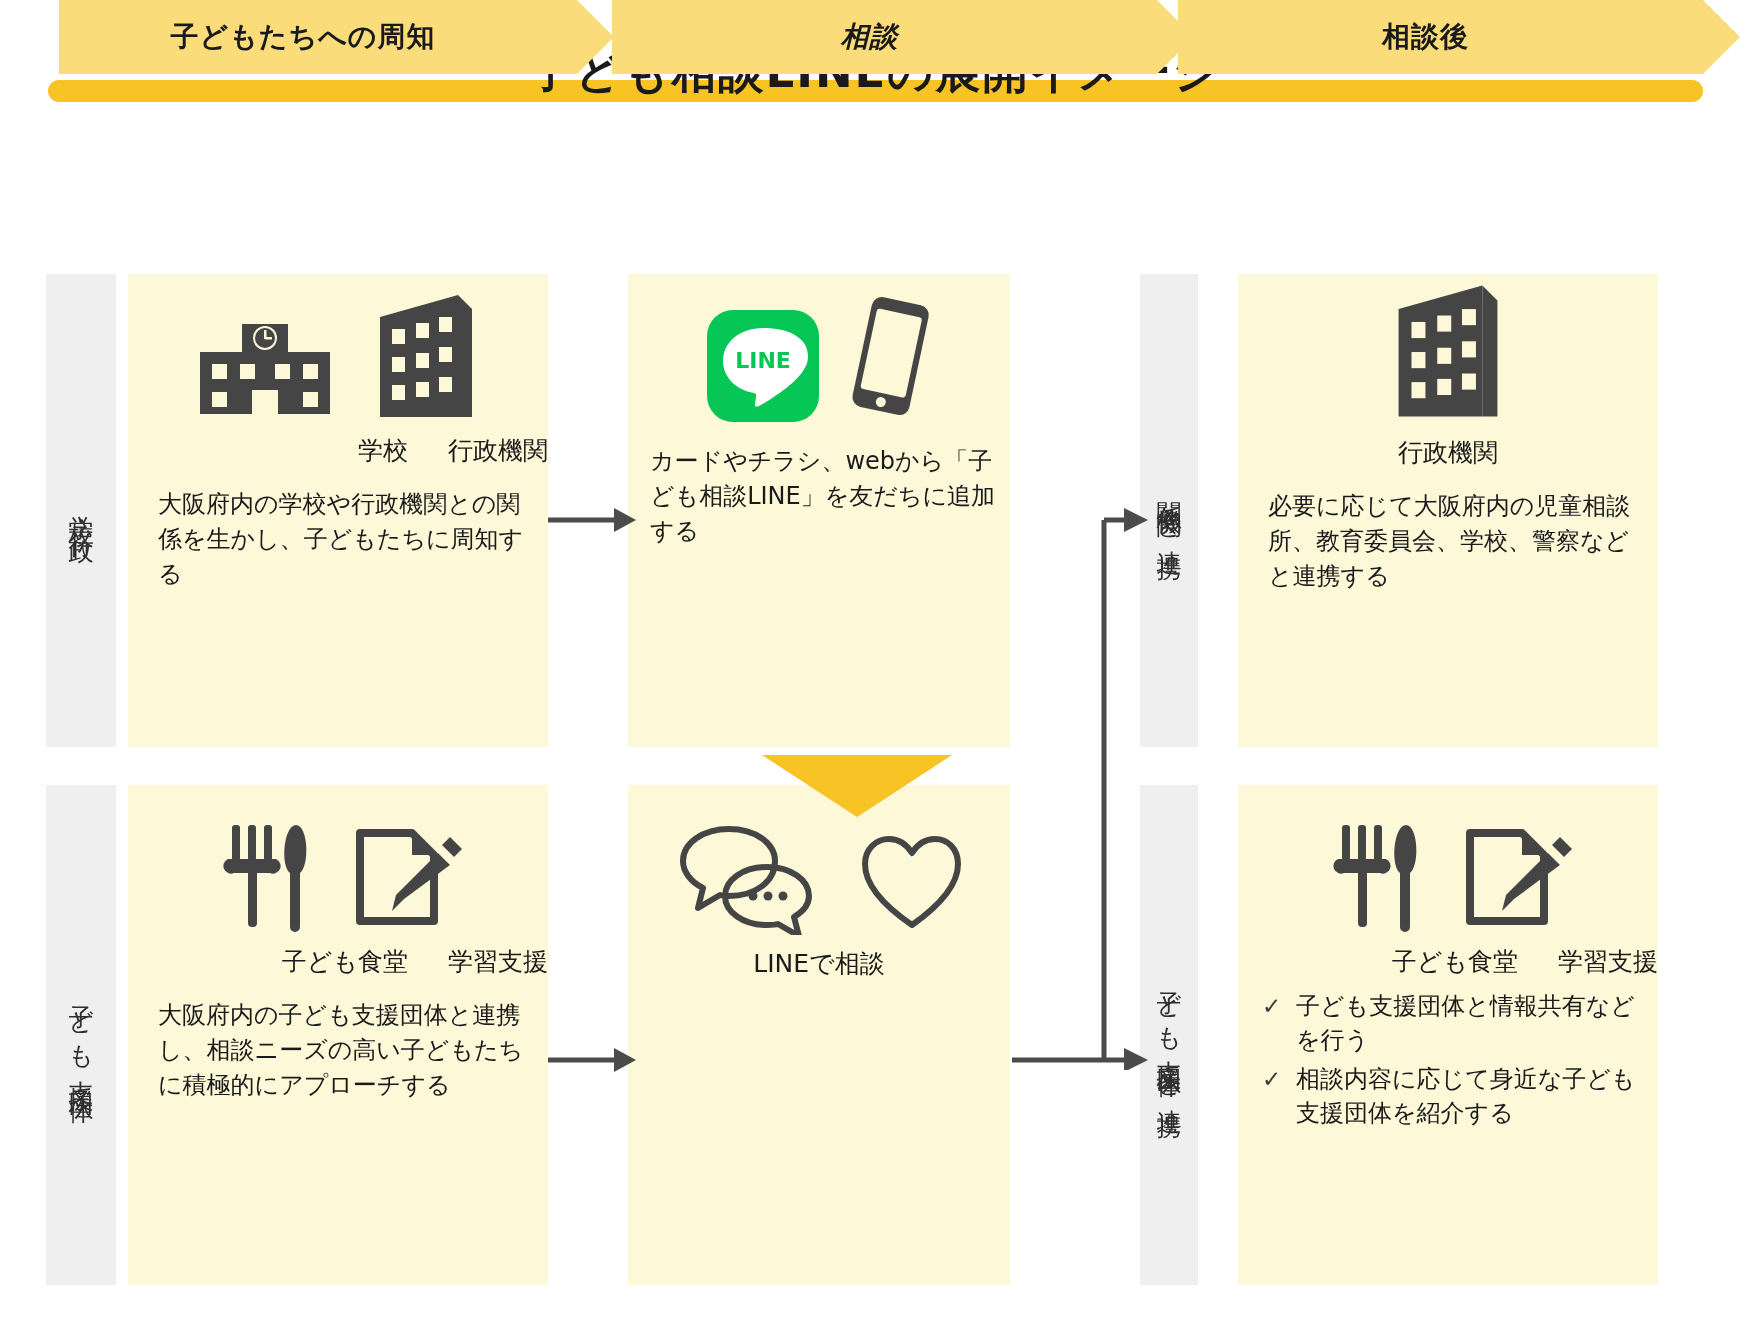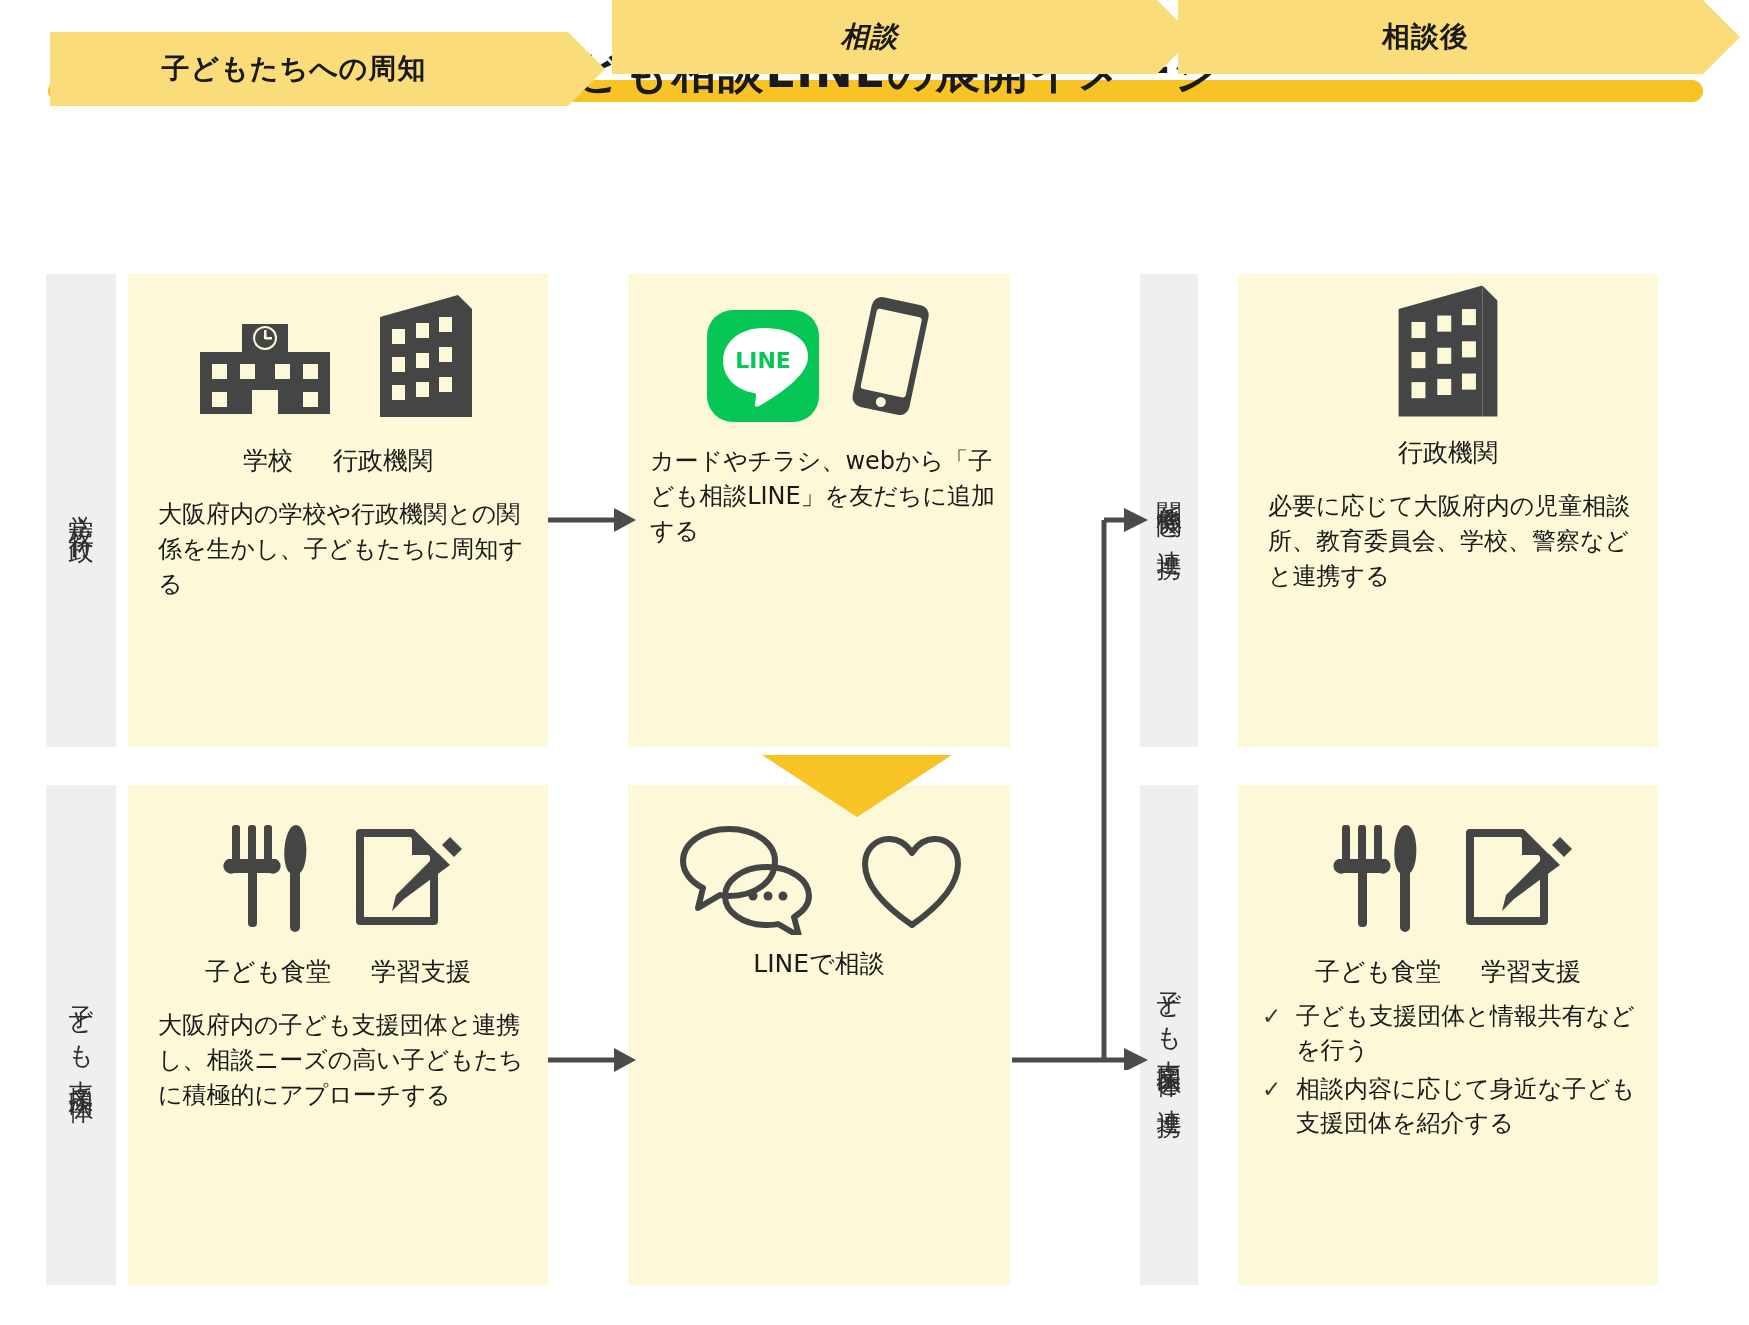--- a/index.html
+++ b/index.html
@@ -64,21 +64,21 @@
   .phase .arrow-head {
     position: absolute;
     right: -37px;
     top: 0;
     width: 0;
     height: 0;
     border-top: 37px solid transparent;
     border-bottom: 37px solid transparent;
     border-left: 37px solid #fadd7a;
   }
-  #phase-0 { left: 50px;   width: 518px; margin-top: 32px; }
+  #phase-0 { left: 59px;   width: 518px; }
   #phase-1 { left: 612px;  width: 545px; font-style: italic; }
   #phase-2 { left: 1178px; width: 525px; }
 
   
   .side-label {
     position: absolute;
     background: #efefef;
     display: flex;
     align-items: center;
     justify-content: center;
@@ -110,24 +110,24 @@
     display: flex;
     align-items: flex-end;
     justify-content: center;
     gap: 26px;
     padding-top: 26px;
     height: 150px;
     box-sizing: border-box;
   }
   .icon-caption-row {
     display: flex;
-    justify-content: center;
+    justify-content: flex-end;
     gap: 40px;
     font-size: 25px;
-    margin-top: 20px;
+    margin-top: 10px;
     color: #1a1a1a;
   }
   .icon-caption-single {
     text-align: center;
     font-size: 25px;
     margin-top: 12px;
     color: #1a1a1a;
   }
   .body-text {
     font-size: 24px;

